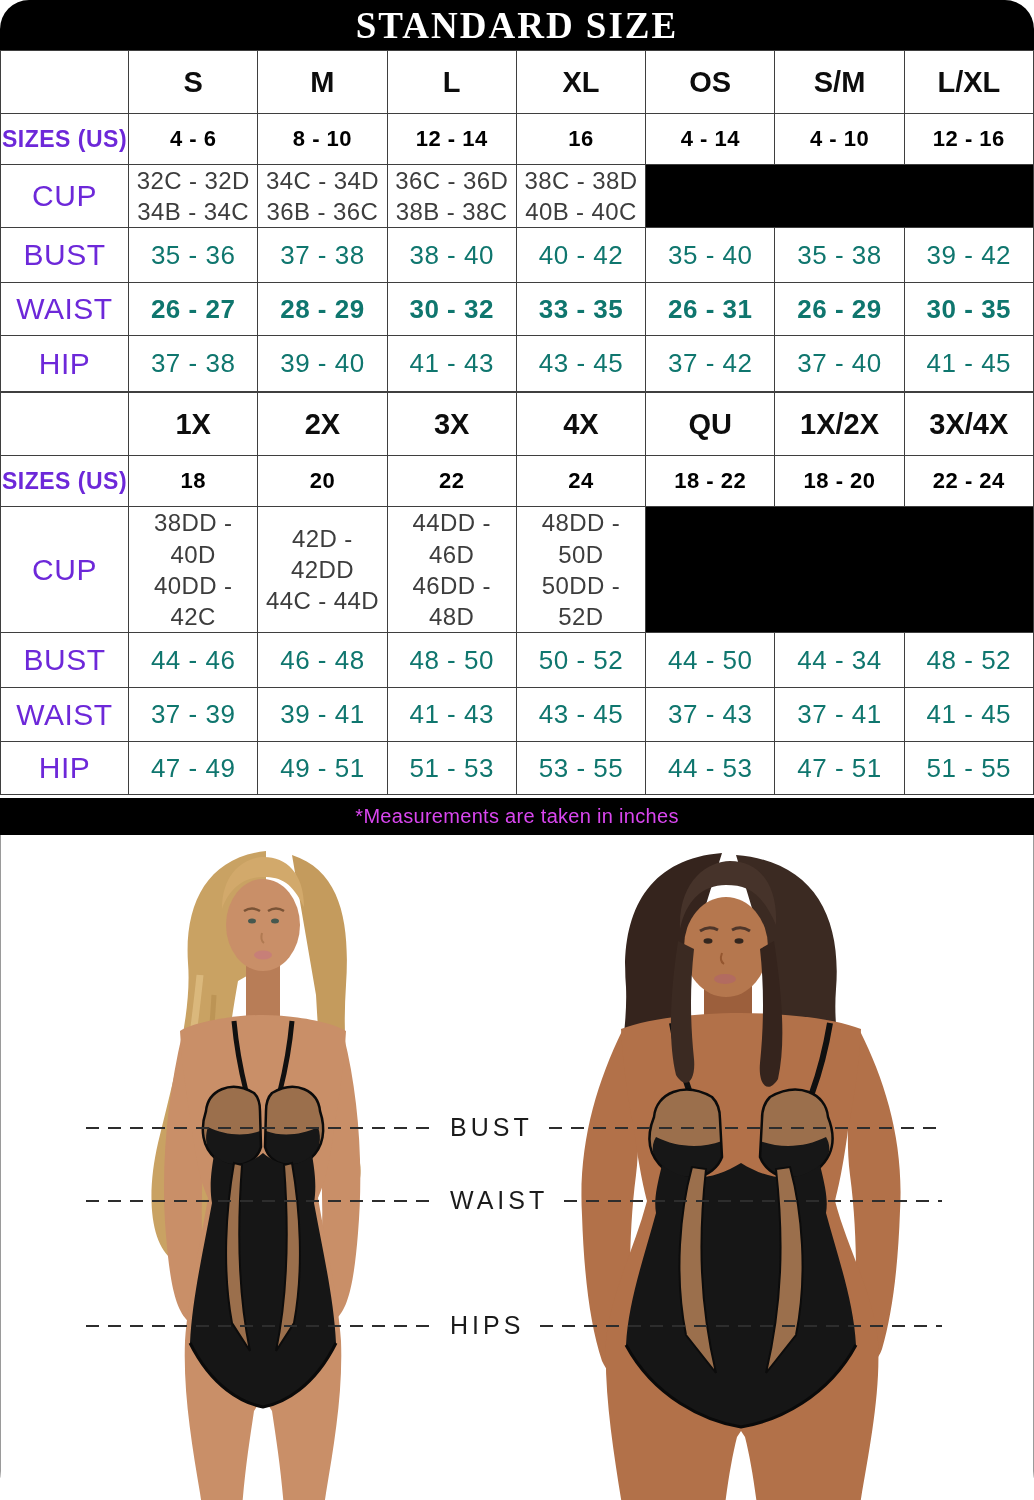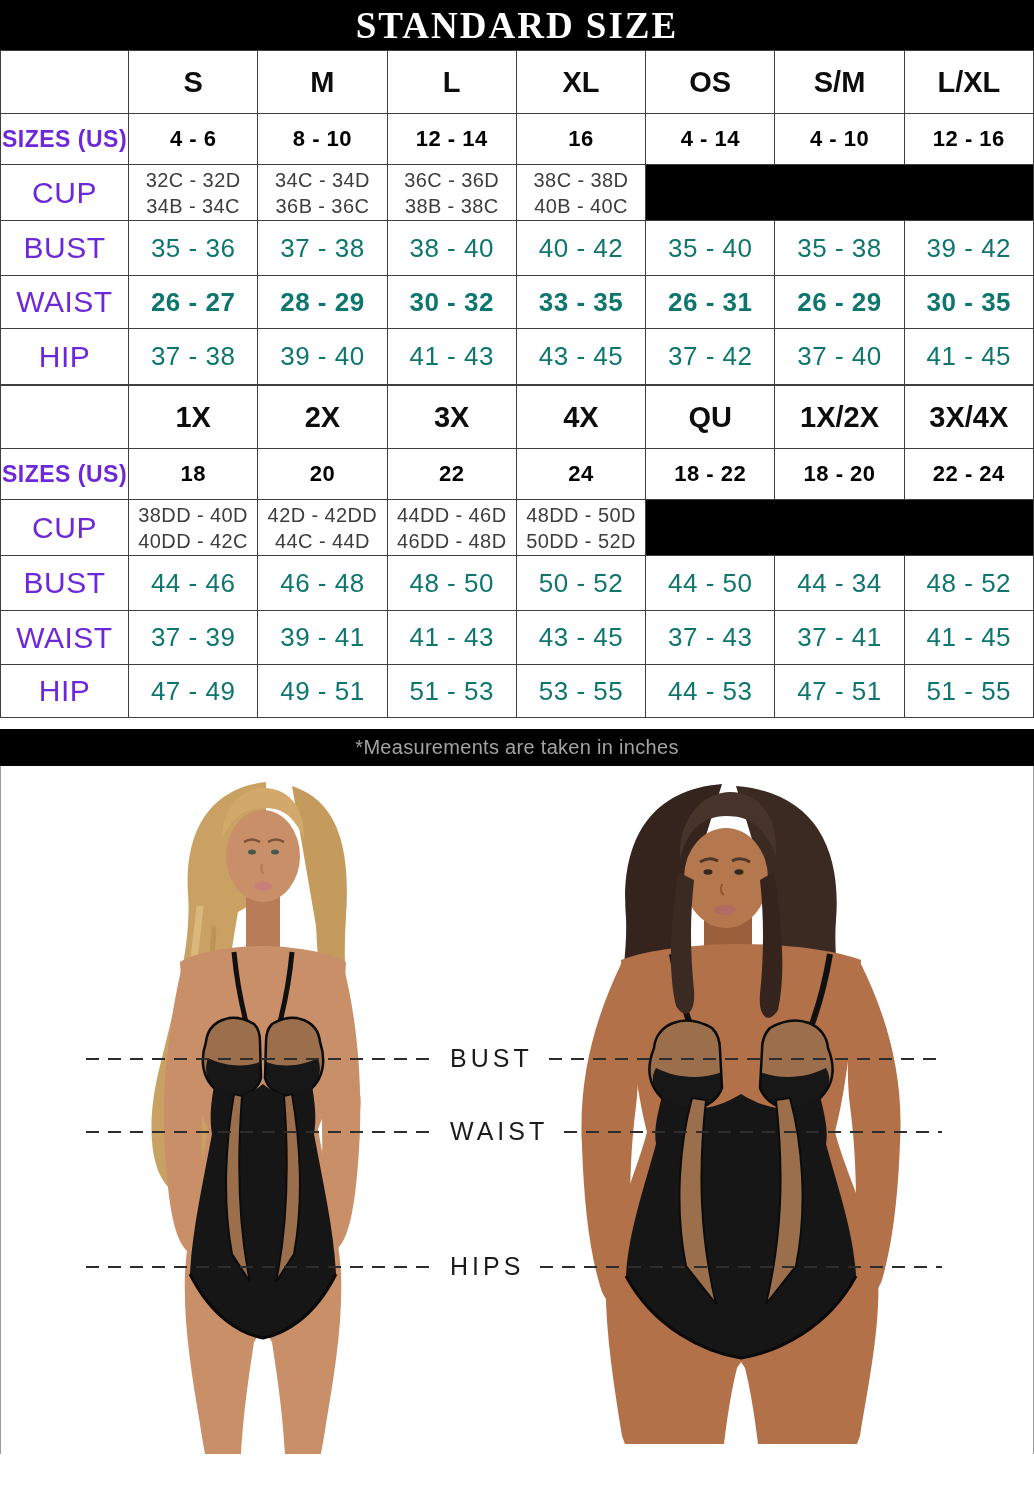--- a/index.html
+++ b/index.html
@@ -1,52 +1,52 @@
 <!DOCTYPE html>
 <html><head>
 <meta charset="utf-8">
 <style>
   html,body{margin:0;padding:0;background:#ffffff;}
   .page{position:relative;width:1034px;height:1500px;background:#fff;overflow:hidden;
-        font-family:"Liberation Sans",sans-serif;color:#1c1c1c;}
+        font-family:"Liberation Sans",sans-serif;color:#1c1c1c;border-radius:29px;}
   .bar{background:#000;color:#fff;display:flex;align-items:center;justify-content:center;
        font-family:"Liberation Serif",serif;font-weight:700;letter-spacing:2px;font-size:37px;}
   .bar.std{height:50px;}
   .bar.plus{height:53px;}
   table.size{border-collapse:collapse;table-layout:fixed;width:1034px;}
   table.size td{border:1px solid #3f3f3f;text-align:center;vertical-align:middle;padding:0;
                 font-family:"Liberation Sans",sans-serif;}
   td.corner{background:#fff;}
   .r-hdr td{height:62px;font-size:29px;font-weight:700;color:#0d0d0d;}
   .r-sizes td{height:50px;font-size:22px;font-weight:700;color:#000000;letter-spacing:0.5px;}
   .r-sizes td.rowlabel{font-size:23px;}
   .r-cup td{height:55px;}
   .r-data td{font-size:26px;font-weight:400;color:#0f766e;letter-spacing:0.5px;}
   .r-bust td{height:54px;}
   .r-waist td{height:52px;font-weight:bold;}
   .r-hip td{height:55px;}
   td.rowlabel{text-align:left;padding-left:13px;font-weight:400;color:#6d28d9;}
   .r-cup td.rowlabel,.r-data td.rowlabel{font-size:30px;letter-spacing:0.5px;}
-  .cupcell div{font-size:20px;line-height:1.3;color:#3d3d3d;letter-spacing:0.4px;}
+  .cupcell div{font-size:24px;line-height:1.3;color:#3d3d3d;letter-spacing:0.4px;}
   td.blackcell{background:#000;}
-  .footbar{margin-top:11px;height:37px;background:#000;color:#a3a3a3;display:flex;
+  .footbar{margin-top:3px;height:37px;background:#000;color:#d946ef;display:flex;
            align-items:center;justify-content:center;font-size:20px;letter-spacing:0.3px;}
   .figure{position:relative;height:688px;background:#fff;
           border-left:1px solid #9a9a9a;border-right:1px solid #9a9a9a;}
   .model{position:absolute;display:block;}
   .model-left{left:95px;top:10px;width:360px;height:678px;}
   .model-right{left:525px;top:10px;width:500px;height:668px;}
   .mline{position:absolute;left:85px;width:856px;display:flex;align-items:center;z-index:5;}
   .mline .dash{height:2px;background:repeating-linear-gradient(90deg,#2d2d2d 0 13px,transparent 13px 22px);}
   .mline .dash.l{width:348px;}
   .mline .dash.r{flex:1;}
   .mline .lbl{padding:0 16px;font-size:25px;letter-spacing:4px;color:#1b1b1b;white-space:nowrap;}
   .line-bust{top:278px;}
   .line-waist{top:351px;}
-  .line-hips{top:486px;}
+  .line-hips{top:476px;}
 </style>
 </head>
 <body>
 
 <div class="page">
 
   <div class="bar std">
     <span>STANDARD SIZE</span>
   </div>
   <table class="size">

